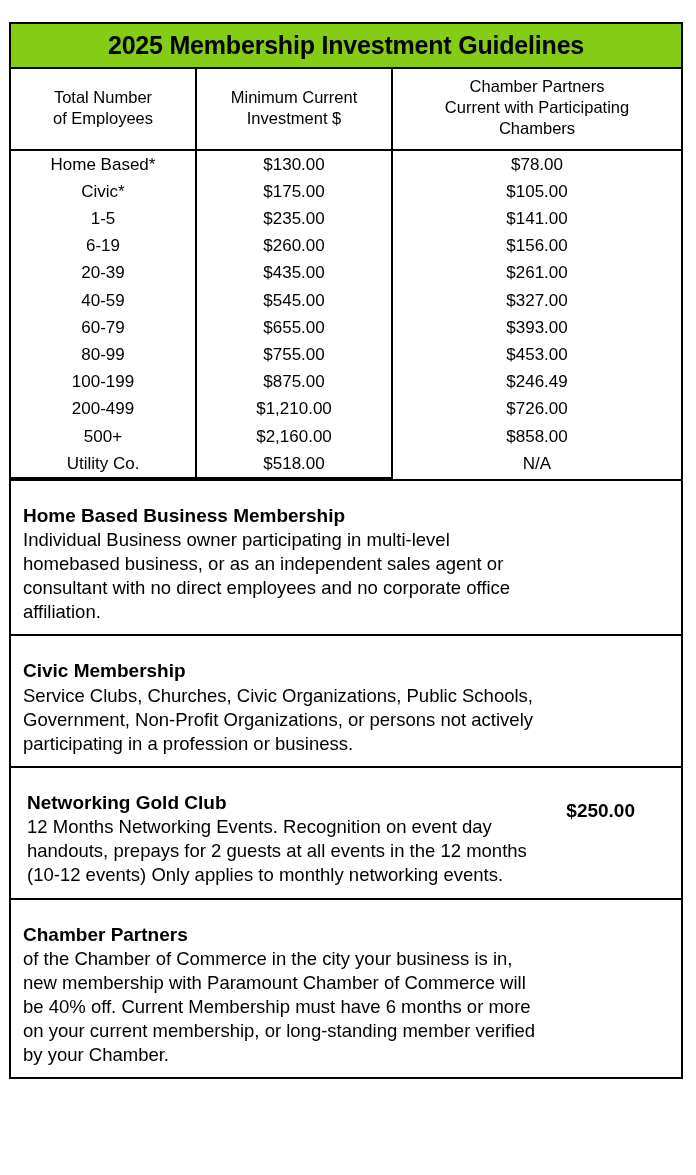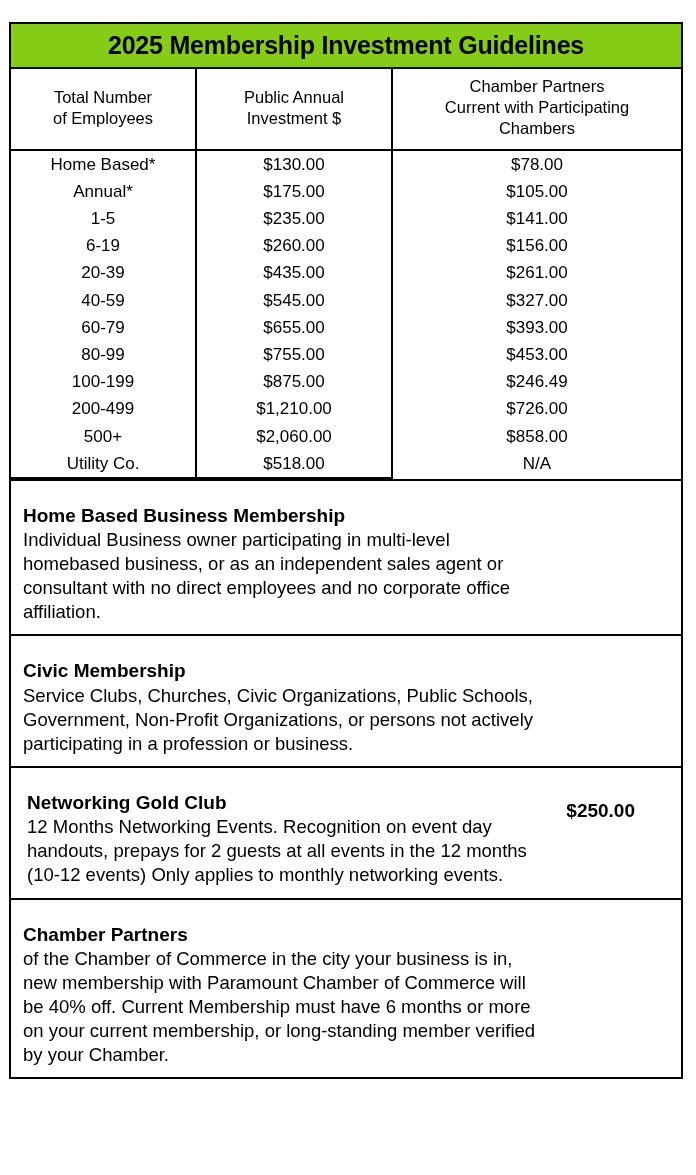--- a/index.html
+++ b/index.html
@@ -131,38 +131,38 @@
           <col class="c2">
           <col class="c3">
       </colgroup>
       <thead>
         <tr>
           <th>
             <span>Total Number</span><br>
             <span>of Employees</span>
           </th>
           <th>
-            <span>Public Annual</span><br>
+            <span>Minimum Current</span><br>
             <span>Investment $</span>
           </th>
           <th>
             <span>Chamber Partners</span><br>
             <span>Current with Participating</span><br>
             <span>Chambers</span>
           </th>
         </tr>
       </thead>
       <tbody>
         <tr>
           <td>Home Based*</td>
           <td>$130.00</td>
           <td>$78.00</td>
         </tr>
         <tr>
-          <td>Annual*</td>
+          <td>Civic*</td>
           <td>$175.00</td>
           <td>$105.00</td>
         </tr>
         <tr>
           <td>1-5</td>
           <td>$235.00</td>
           <td>$141.00</td>
         </tr>
         <tr>
           <td>6-19</td>
@@ -194,21 +194,21 @@
           <td>$875.00</td>
           <td>$246.49</td>
         </tr>
         <tr>
           <td>200-499</td>
           <td>$1,210.00</td>
           <td>$726.00</td>
         </tr>
         <tr>
           <td>500+</td>
-          <td>$2,060.00</td>
+          <td>$2,160.00</td>
           <td>$858.00</td>
         </tr>
         <tr class="last-data">
           <td>Utility Co.</td>
           <td>$518.00</td>
           <td>N/A</td>
         </tr>
       </tbody>
     </table>
 

